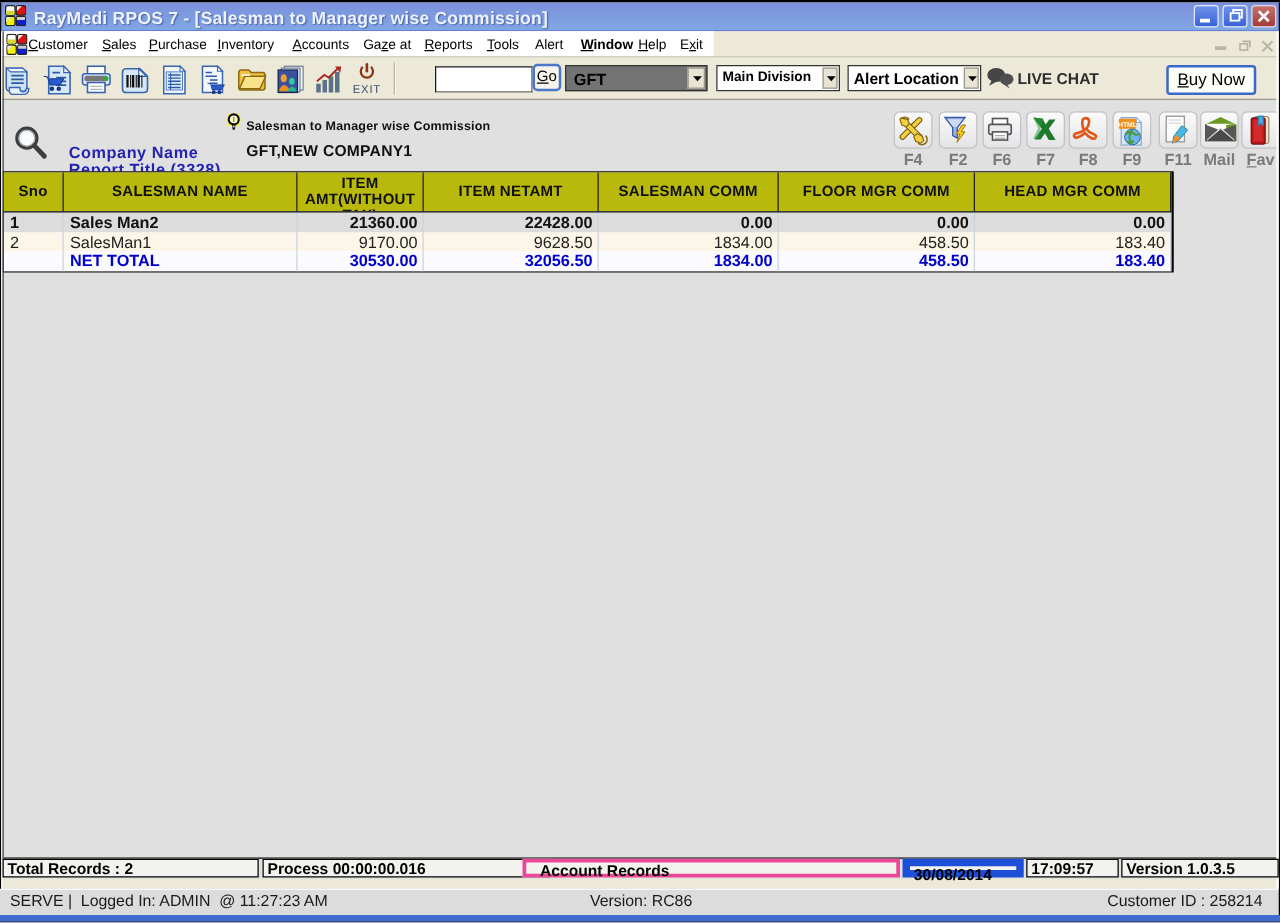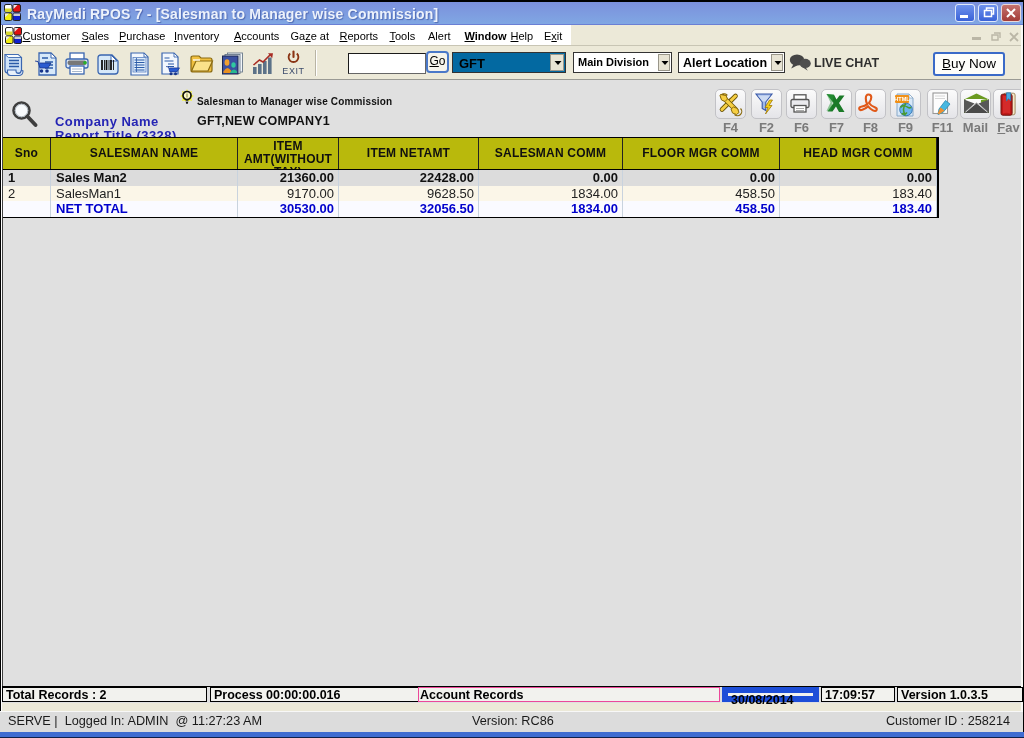--- a/index.html
+++ b/index.html
@@ -149,21 +149,21 @@
  </g>
  <g transform="translate(283,0)">
   <path d="M10.5 2.5 v5.5" stroke="#8a3414" stroke-width="2.1" stroke-linecap="round"></path>
   <path d="M7.2 4.5 a4.9 4.9 0 1 0 6.6 0" fill="none" stroke="#8a3414" stroke-width="1.8"></path>
   <text x="10.5" y="25" font-family="Liberation Sans" font-size="9" fill="#3c4c6c" text-anchor="middle" letter-spacing="0.6">EXIT</text>
  </g>
 </svg>
 <div class="a" style="top:50px;left:315px;width:1px;height:26px;background:#b8b4a4;border-right:1px solid #fff;"></div>
 <div class="a" style="top:53px;left:348px;width:76px;height:19px;background:#fff;border-top:1.5px solid #1a1a1a;border-left:1.5px solid #1a1a1a;border-right:1px solid #666;border-bottom:1px solid #666;"></div>
 <div class="a" style="top:51px;left:426px;width:23px;height:22px;background:#f6f4ec;border:2px solid #4a78c8;border-radius:4px;box-sizing:border-box;font-size:12px;color:#000;text-align:center;line-height:17px;"><u>G</u>o</div>
-<div class="a" style="top:52px;left:452px;width:114px;height:21px;background:#0369a1;border:1px solid #333;box-sizing:border-box;">
+<div class="a" style="top:52px;left:452px;width:114px;height:21px;background:#737373;border:1px solid #333;box-sizing:border-box;">
  <div class="b" style="position:absolute;left:6px;top:2.5px;font-size:13px;white-space:nowrap;">GFT</div>
  <div style="position:absolute;right:1px;top:1px;width:14px;height:17px;background:#e8e4d4;border:1px solid #99968a;box-sizing:border-box;"><svg width="14" height="15">
         <path d="M3.5 6 l3.5 4 3.5-4 z" fill="#000"></path>
       </svg></div>
 </div>
 <div class="a" style="top:52px;left:573px;width:99px;height:21px;background:#fff;border:1px solid #333;box-sizing:border-box;">
  <div class="b" style="position:absolute;left:4px;top:2.5px;font-size:11px;white-space:nowrap;">Main Division</div>
  <div style="position:absolute;right:1px;top:1px;width:12px;height:17px;background:#e8e4d4;border:1px solid #99968a;box-sizing:border-box;"><svg width="12" height="15">
         <path d="M2.5 6 l3.5 4 3.5-4 z" fill="#000"></path>
       </svg></div>
@@ -323,21 +323,21 @@
 <div class="a" style="top:201px;left:3px;width:934px;height:15.5px;background:#fafaff;"></div>
 <div class="a" style="top:201px;left:3px;width:48px;height:15.5px;border-right:1px solid #c9d3de;box-sizing:border-box;font-size:13px;font-weight:bold;color:#0000cc;text-align:left;padding-left:5px;line-height:15.5px;overflow:hidden;z-index:3;"></div>
 <div class="a" style="top:201px;left:51px;width:187px;height:15.5px;border-right:1px solid #c9d3de;box-sizing:border-box;font-size:13px;font-weight:bold;color:#0000cc;text-align:left;padding-left:5px;line-height:15.5px;overflow:hidden;z-index:3;">NET TOTAL</div>
 <div class="a" style="top:201px;left:238px;width:101px;height:15.5px;border-right:1px solid #c9d3de;box-sizing:border-box;font-size:13px;font-weight:bold;color:#0000cc;text-align:right;padding-right:4px;line-height:15.5px;overflow:hidden;z-index:3;">30530.00</div>
 <div class="a" style="top:201px;left:339px;width:140px;height:15.5px;border-right:1px solid #c9d3de;box-sizing:border-box;font-size:13px;font-weight:bold;color:#0000cc;text-align:right;padding-right:4px;line-height:15.5px;overflow:hidden;z-index:3;">32056.50</div>
 <div class="a" style="top:201px;left:479px;width:144px;height:15.5px;border-right:1px solid #c9d3de;box-sizing:border-box;font-size:13px;font-weight:bold;color:#0000cc;text-align:right;padding-right:4px;line-height:15.5px;overflow:hidden;z-index:3;">1834.00</div>
 <div class="a" style="top:201px;left:623px;width:157px;height:15.5px;border-right:1px solid #c9d3de;box-sizing:border-box;font-size:13px;font-weight:bold;color:#0000cc;text-align:right;padding-right:4px;line-height:15.5px;overflow:hidden;z-index:3;">458.50</div>
 <div class="a" style="top:201px;left:780px;width:157px;height:15.5px;border-right:1px solid #c9d3de;box-sizing:border-box;font-size:13px;font-weight:bold;color:#0000cc;text-align:right;padding-right:4px;line-height:15.5px;overflow:hidden;z-index:3;">183.40</div>
 <div class="a b" style="top:687px;left:2px;width:205px;height:15px;border:1px solid #000;box-sizing:border-box;font-size:12.5px;color:#000;padding-left:3px;line-height:14px;background:#f2f2ee;z-index:4;">Total Records : 2</div>
 <div class="a b" style="top:687px;left:210px;width:230px;height:15px;border:1px solid #000;box-sizing:border-box;font-size:12.5px;color:#000;padding-left:3px;line-height:14px;background:#f2f2ee;z-index:4;">Process 00:00:00.016</div>
-<div class="a b" style="top:687px;left:418px;width:302px;height:15px;border:1px solid #ec4899;box-sizing:border-box;font-size:12.5px;color:#000;padding-left:1px;line-height:14px;background:#f2f2ee;z-index:4;">Account Records</div>
+<div class="a b" style="top:687px;left:418px;width:302px;height:15px;border:3px solid #ec4899;box-sizing:border-box;font-size:12.5px;color:#000;padding-left:11px;line-height:14px;background:#f2f2ee;z-index:4;">Account Records</div>
 <div class="a b" style="top:687px;left:722px;width:97px;height:15px;border:6px solid #1d4ed8;box-sizing:border-box;font-size:12.5px;color:#000;padding-left:3px;line-height:14px;background:#f2f2ee;z-index:4;">30/08/2014</div>
 <div class="a b" style="top:687px;left:821px;width:74px;height:15px;border:1px solid #000;box-sizing:border-box;font-size:12.5px;color:#000;padding-left:3px;line-height:14px;background:#f2f2ee;z-index:4;">17:09:57</div>
 <div class="a b" style="top:687px;left:897px;width:126px;height:15px;border:1px solid #000;box-sizing:border-box;font-size:12.5px;color:#000;padding-left:3px;line-height:14px;background:#f2f2ee;z-index:4;">Version 1.0.3.5</div>
 <div class="a" style="top:703px;left:1px;width:1022px;height:8px;background:#ece9d8;"></div>
 <div class="a" style="top:711px;left:0px;width:1024px;height:21px;background:#dcdcdc;border-top:1px solid #f8f8f8;box-sizing:border-box;"></div>
 <div class="a" style="top:714px;left:8px;font-size:12.7px;color:#1a1a1a;">SERVE |&nbsp; Logged In: ADMIN&nbsp; @ 11:27:23 AM</div>
 <div class="a" style="top:714px;left:472px;font-size:12.7px;color:#1a1a1a;">Version: RC86</div>
 <div class="a" style="top:714px;left:880px;width:130px;text-align:right;font-size:12.7px;color:#1a1a1a;">Customer ID : 258214</div>
 <div class="a" style="top:732px;left:0;width:1024px;height:5px;background:#3f6cd1;"></div>
 <div class="a" style="top:737px;left:0;width:1024px;height:1px;background:#10204a;"></div>

